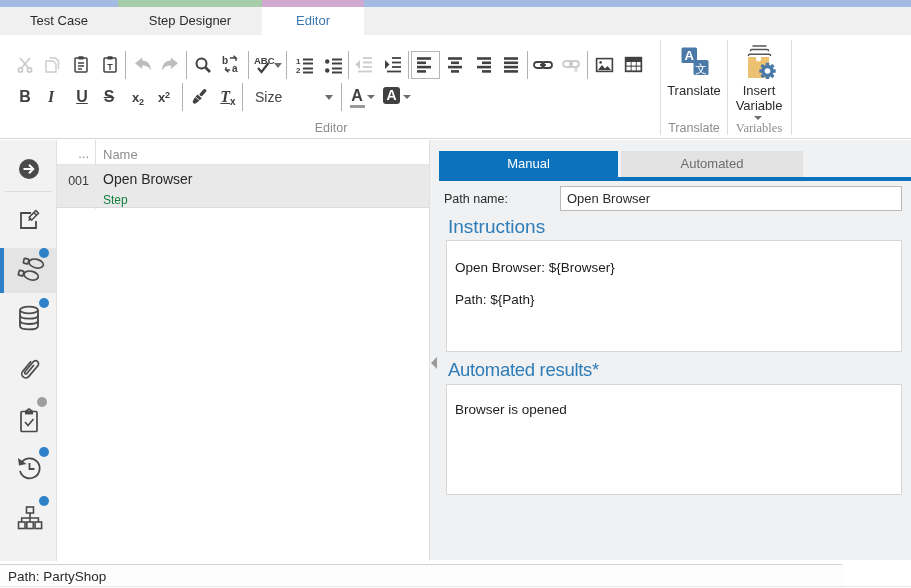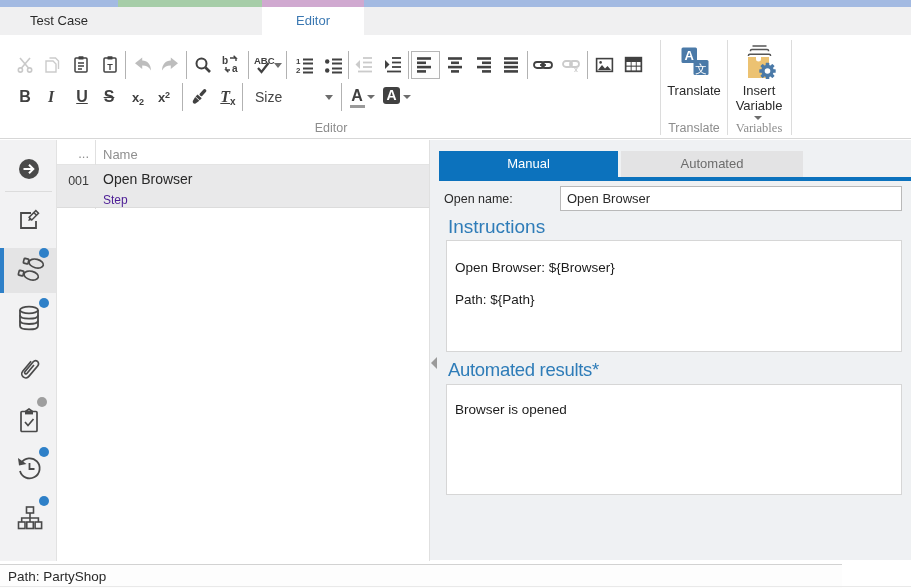--- a/index.html
+++ b/index.html
@@ -41,20 +41,21 @@
 </style>
 </head>
 <body>
 
 <div id="tabstrip" class="abs">
   <div class="stripe" style="left:0; width:118px; background:#a3bae2;"></div>
   <div class="stripe" style="left:118px; width:144px; background:#a6cda8;"></div>
   <div class="stripe" style="left:262px; width:102px; background:#d0a9d0;"></div>
   <div class="stripe" style="left:364px; width:547px; background:#a3bae2;"></div>
   <div class="tab-label" style="left:0; width:118px;">Test Case</div>
+  <div class="tab-label" style="left:118px; width:144px;">Step Designer</div>
   <div class="tab-label" style="left:262px; width:102px; background:#fff; color:#3b78b2; height:29px;">Editor</div>
 </div>
 
 <div id="ribbon" class="abs">
 
   <div class="gsep" style="left:660px;"></div>
   <div class="gsep" style="left:727px;"></div>
   <div class="gsep" style="left:791px;"></div>
 
   <div class="glabel" style="left:281px; width:100px;">Editor</div>
@@ -395,30 +396,30 @@
 
     <div class="abs" style="left:0; top:0; width:372px; height:25px; border-bottom:1px solid #e4e4e4;">
       <div class="abs" style="left:12px; top:6px; width:20px; font-size:13px; color:#8f8f8f; text-align:right;">...</div>
       <div class="abs" style="left:46px; top:7px; font-size:13px; color:#8f8f8f;">Name</div>
     </div>
     <div class="abs" style="left:38px; top:0; width:1px; height:69px; background:#e0e0e0;"></div>
 
     <div class="abs" style="left:0; top:25px; width:372px; height:43px; background:#e9e9ea; border-bottom:1px solid #dcdcdc;">
       <div class="abs" style="left:11px; top:9px; width:21px; font-size:12.5px; color:#3a3a3a; text-align:right;">001</div>
       <div class="abs" style="left:46px; top:6px; font-size:14px; color:#282828;">Open Browser</div>
-      <div class="abs" style="left:46px; top:28px; font-size:12px; color:#4c1d95;">Step</div>
+      <div class="abs" style="left:46px; top:28px; font-size:12px; color:#15803d;">Step</div>
     </div>
   </div>
   <div id="right">
 
     <div class="abs" style="left:9px; top:11px; width:179px; height:26px; background:#0c72bd; color:#fff; font-size:13px; text-align:center; line-height:26px;">Manual</div>
     <div class="abs" style="left:191px; top:11px; width:182px; height:26px; background:#e3e3e4; color:#6c6c6c; font-size:13px; text-align:center; line-height:26px;">Automated</div>
     <div class="abs" style="left:9px; top:37px; width:472px; height:4px; background:#0c72bd;"></div>
 
-    <div class="abs" style="left:14px; top:52px; font-size:12.5px; color:#2a2a2a;">Open name:</div>
+    <div class="abs" style="left:14px; top:52px; font-size:12.5px; color:#2a2a2a;">Path name:</div>
     <div class="abs" style="left:130px; top:46px; width:342px; height:25px; background:#fff; border:1px solid #b9b9b9;">
       <div class="abs" style="left:6px; top:4px; font-size:13px; color:#2a2a2a;">Open Browser</div>
     </div>
 
     <div class="rp-h" style="left:18px; top:76px;">Instructions</div>
     <div class="rp-box" style="left:16px; top:100px; width:456px; height:112px;">
       <div class="abs" style="left:8px; top:19px; font-size:13.5px; color:#1c1c1c;">Open Browser: ${Browser}</div>
       <div class="abs" style="left:8px; top:51px; font-size:13.5px; color:#1c1c1c;">Path: ${Path}</div>
     </div>
 

